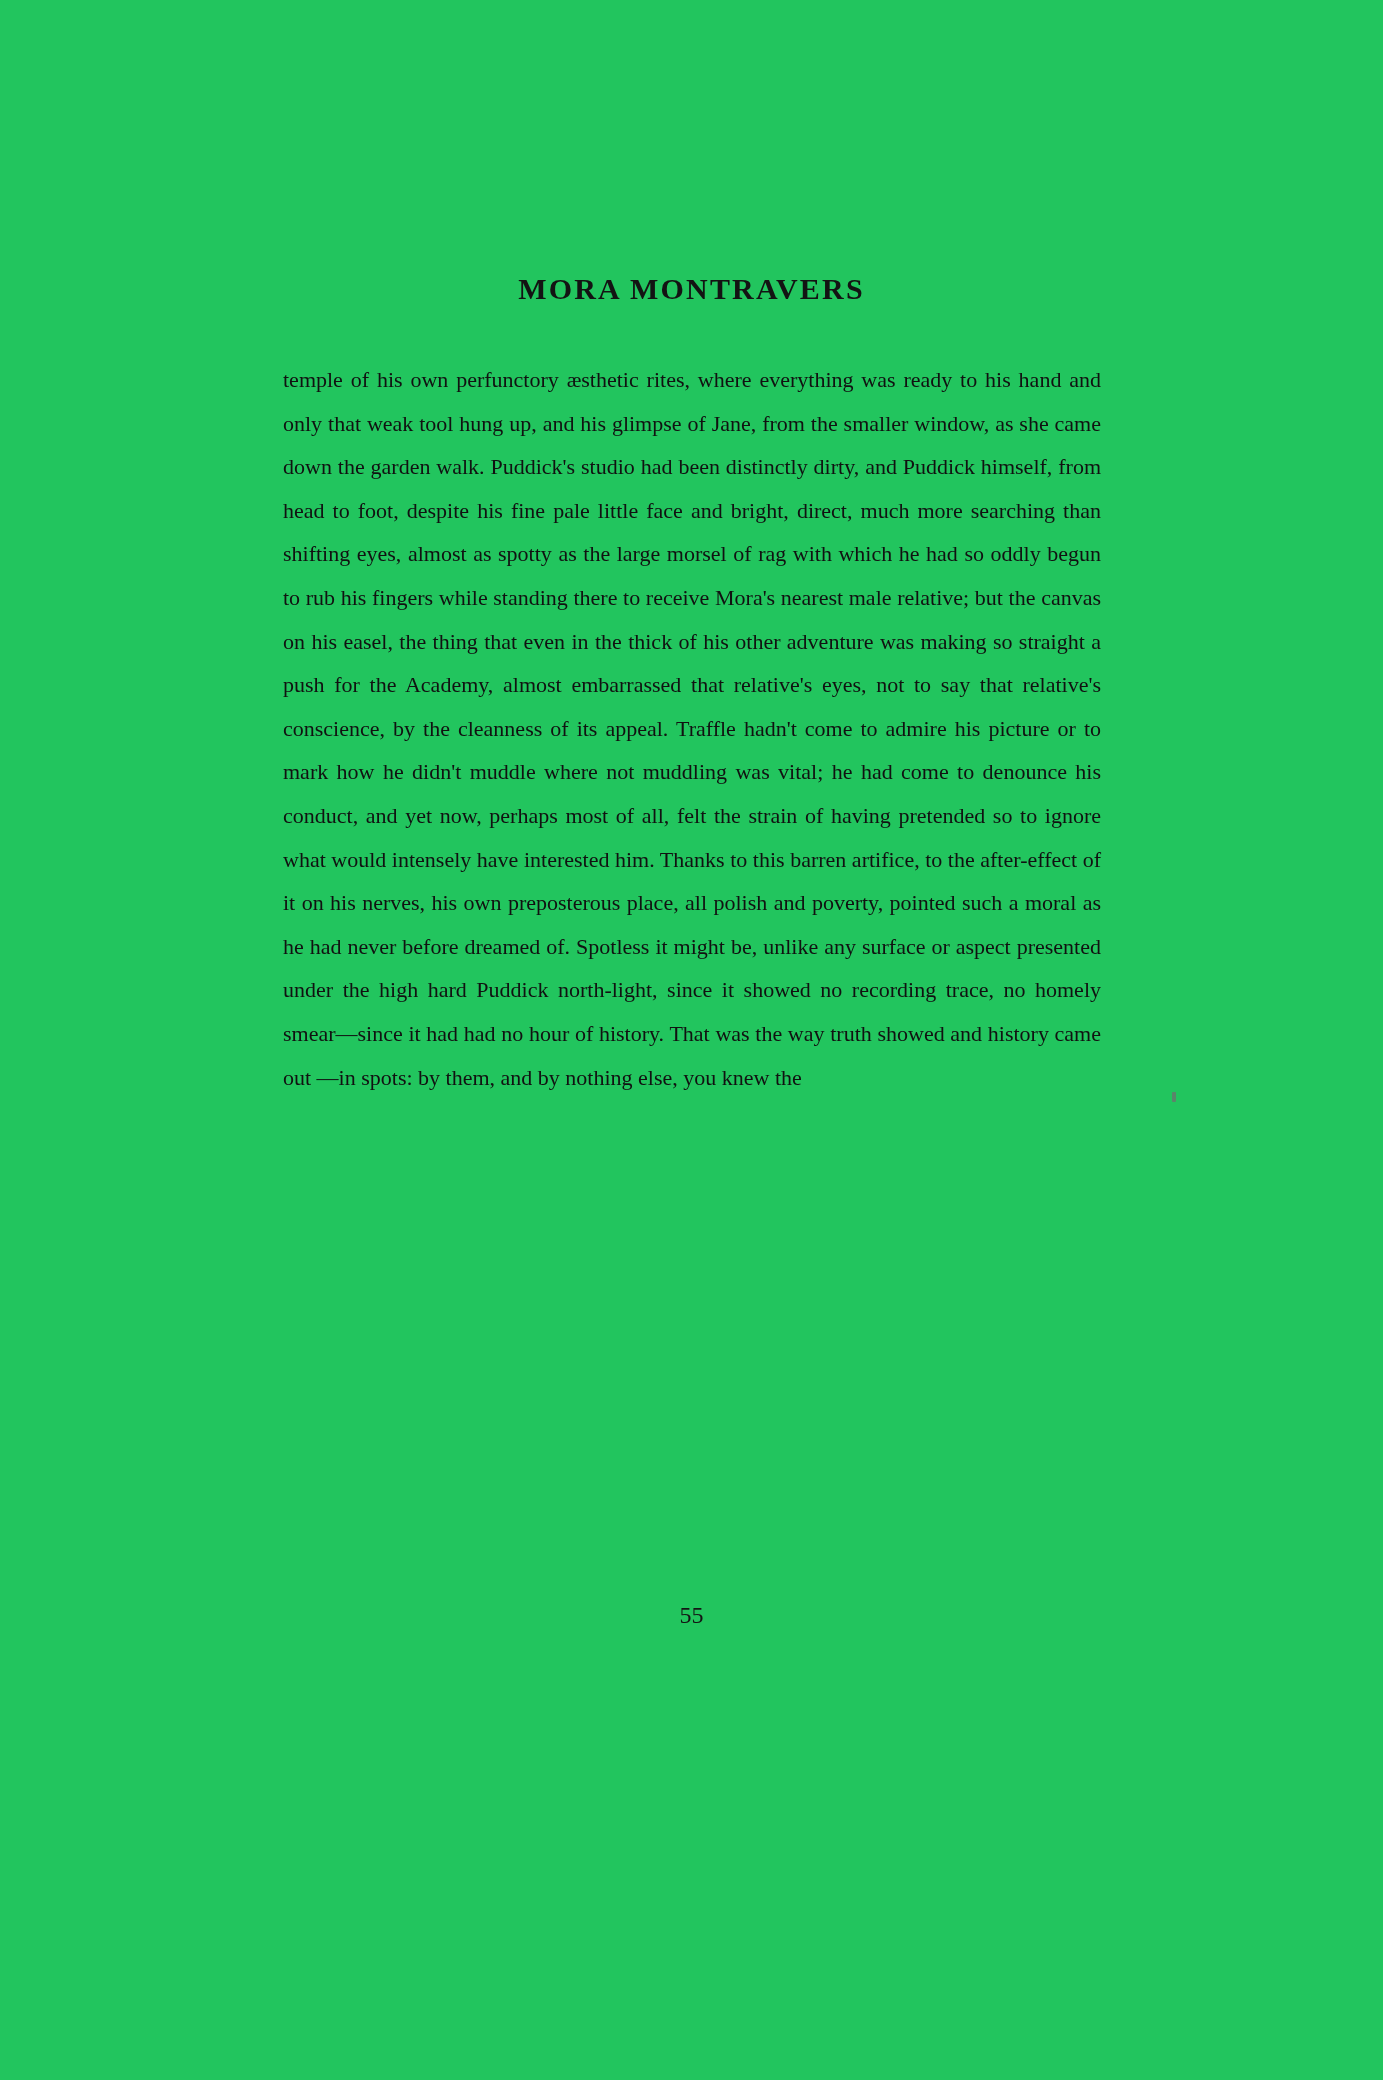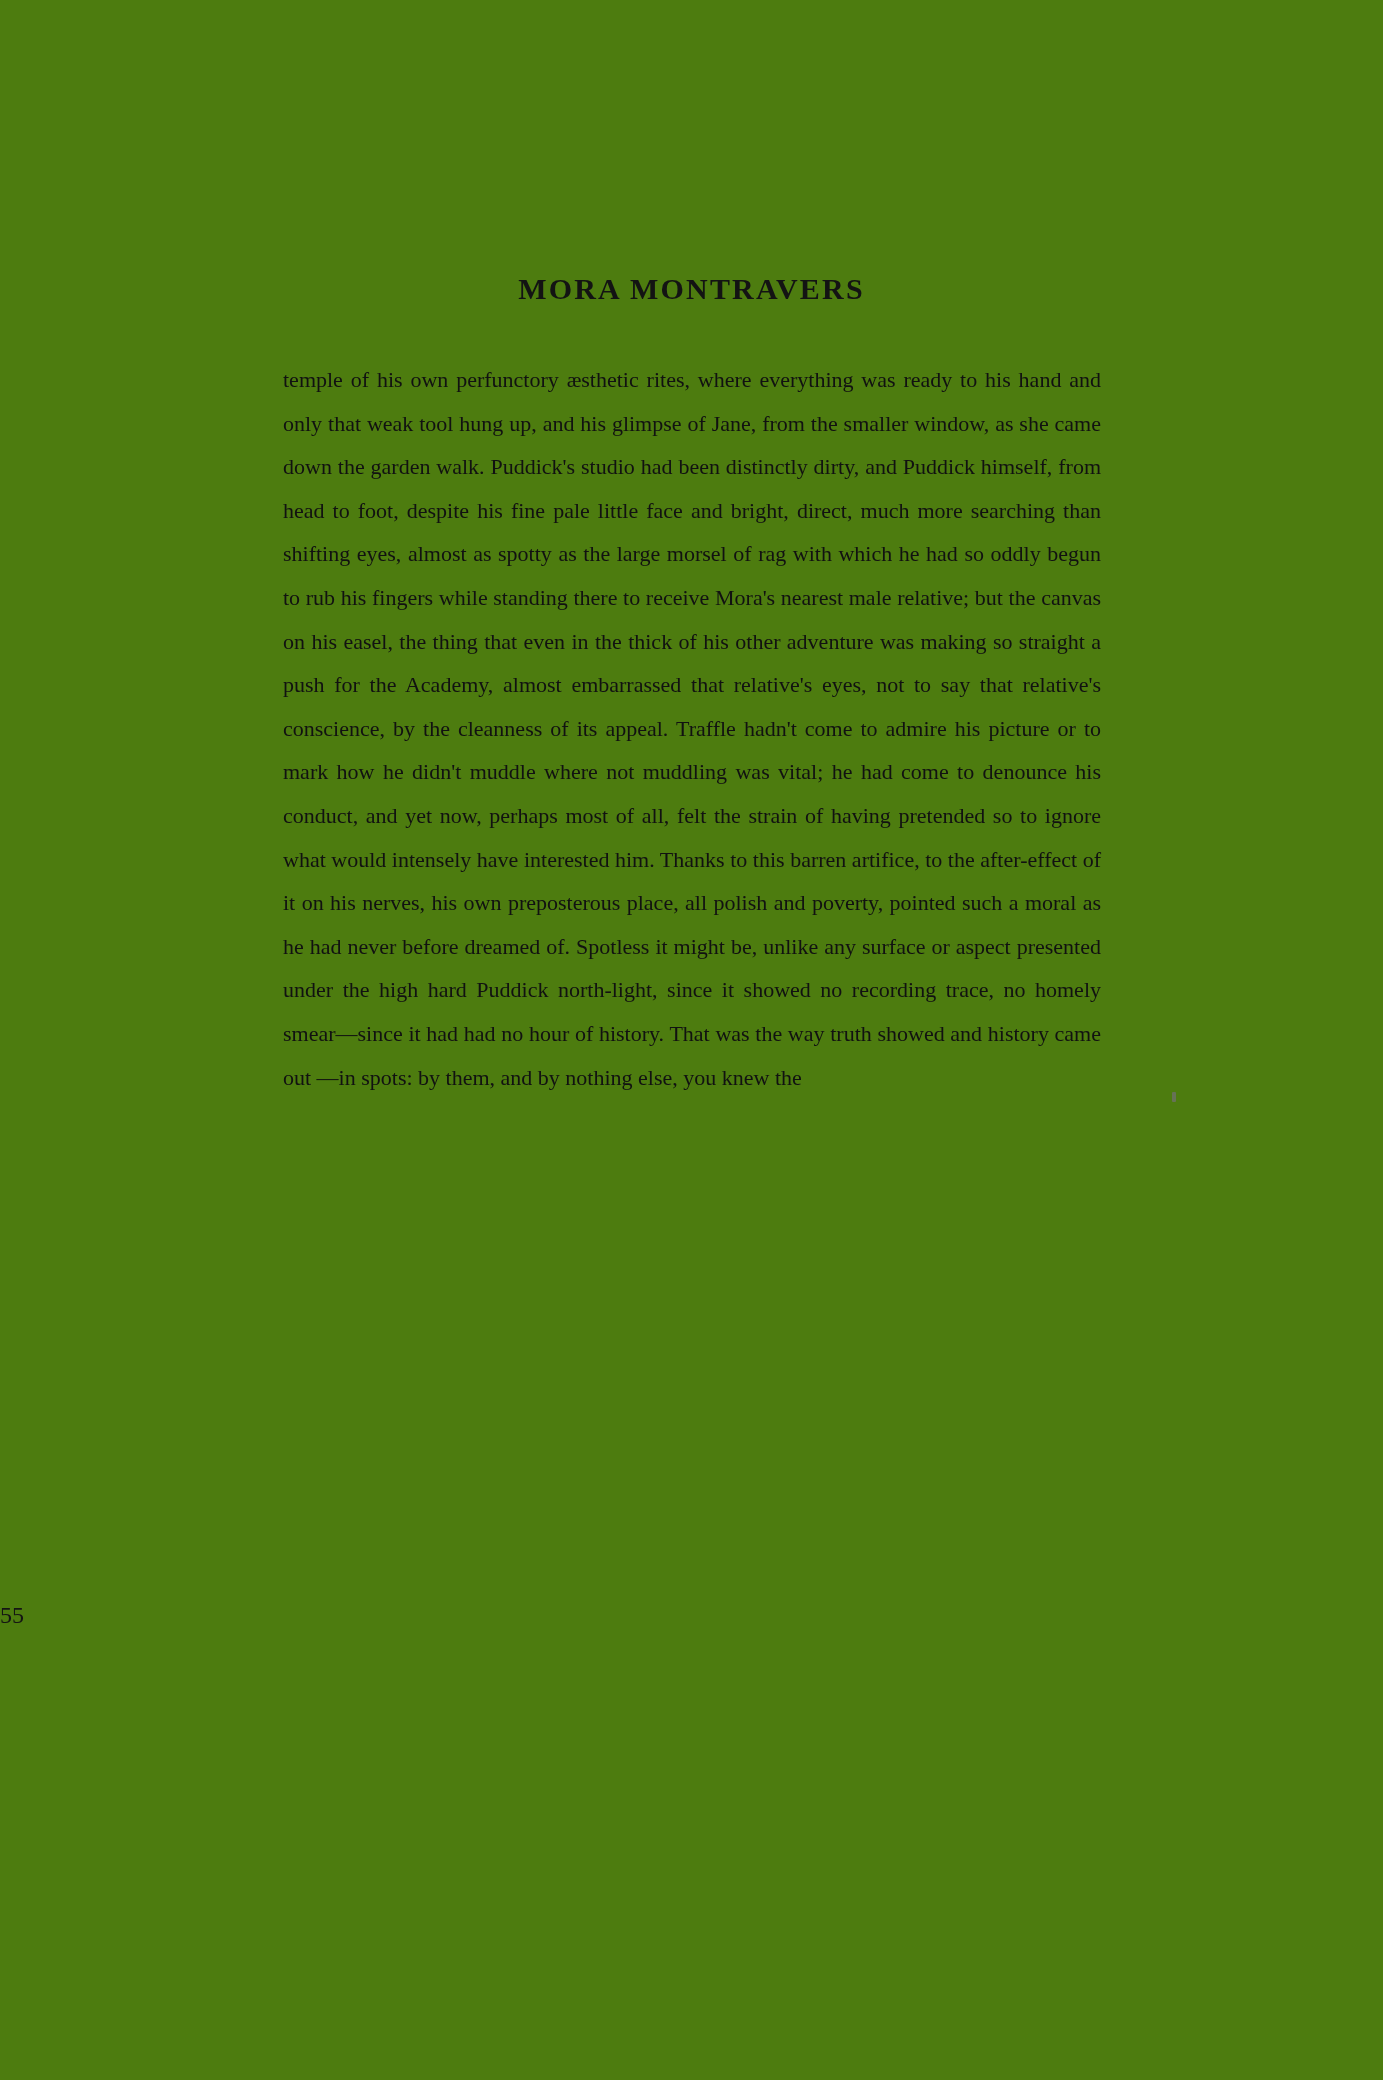--- a/index.html
+++ b/index.html
@@ -14,21 +14,21 @@
     color: #1a1a1a;
     position: relative;
     overflow: hidden;
   }
   .page {
     position: absolute;
     top: 0;
     left: 0;
     width: 1383px;
     height: 2080px;
-    background: #4d7c0f;
+    background: #22c55e;
   }
   .running-head {
     position: absolute;
     top: 272px;
     left: 0;
     width: 1383px;
     text-align: center;
     font-size: 30px;
     letter-spacing: 2.2px;
     font-weight: 700;
@@ -49,20 +49,21 @@
     hyphens: none;
   }
   .body-text p {
     margin: 0;
   }
   .folio {
     position: absolute;
     top: 1602px;
     left: 0;
     width: 1383px;
+    text-align: center;
     font-size: 24px;
     color: #141414;
     font-family: "Liberation Serif", serif;
   }
   .margin-speck {
     position: absolute;
     top: 1092px;
     left: 1172px;
     width: 4px;
     height: 10px;

